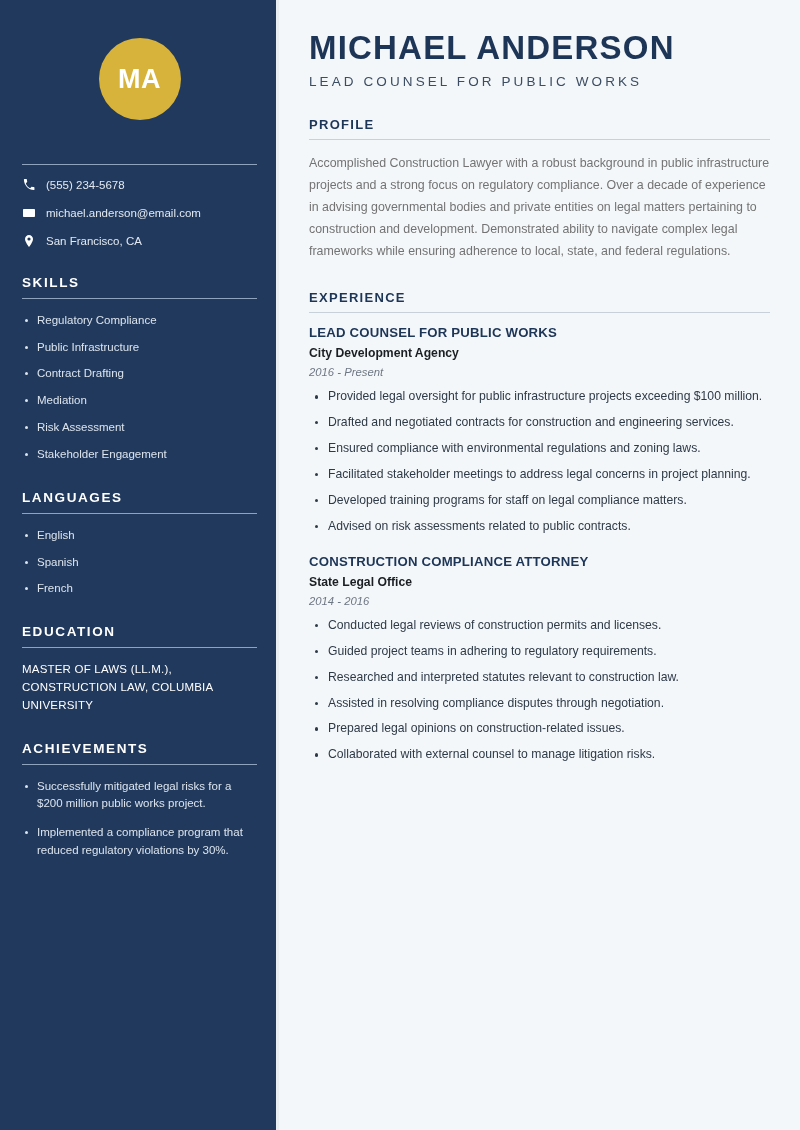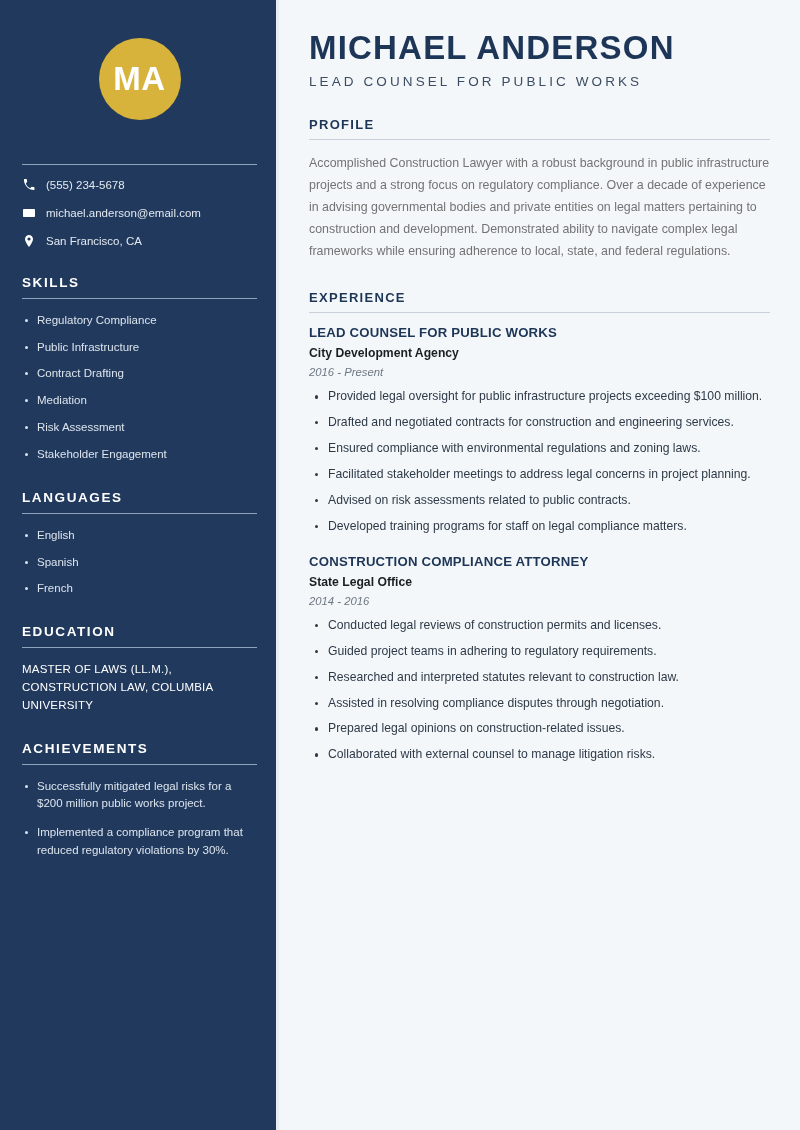--- a/index.html
+++ b/index.html
@@ -50,21 +50,21 @@
 
   .avatar {
     width: 82px;
     height: 82px;
     border-radius: 50%;
     background: #d7b33c;
     color: #ffffff;
     display: flex;
     align-items: center;
     justify-content: center;
-    font-size: 33px;
+    font-size: 27px;
     font-weight: bold;
     letter-spacing: 0.5px;
   }
 
   .side-section { margin-bottom: 26px; }
 
   .side-heading {
     color: #ffffff;
     font-size: 13.5px;
     font-weight: bold;
@@ -319,22 +319,22 @@
 
       <article class="job">
         <div class="job-title">LEAD COUNSEL FOR PUBLIC WORKS</div>
         <div class="job-company">City Development Agency</div>
         <div class="job-dates">2016 - Present</div>
         <ul class="job-list">
           <li>Provided legal oversight for public infrastructure projects exceeding $100 million.</li>
           <li>Drafted and negotiated contracts for construction and engineering services.</li>
           <li>Ensured compliance with environmental regulations and zoning laws.</li>
           <li>Facilitated stakeholder meetings to address legal concerns in project planning.</li>
+          <li>Developed training programs for staff on legal compliance matters.</li>
           <li>Advised on risk assessments related to public contracts.</li>
-          <li>Developed training programs for staff on legal compliance matters.</li>
         </ul>
       </article>
 
       <article class="job">
         <div class="job-title">CONSTRUCTION COMPLIANCE ATTORNEY</div>
         <div class="job-company">State Legal Office</div>
         <div class="job-dates">2014 - 2016</div>
         <ul class="job-list">
           <li>Conducted legal reviews of construction permits and licenses.</li>
           <li>Guided project teams in adhering to regulatory requirements.</li>

